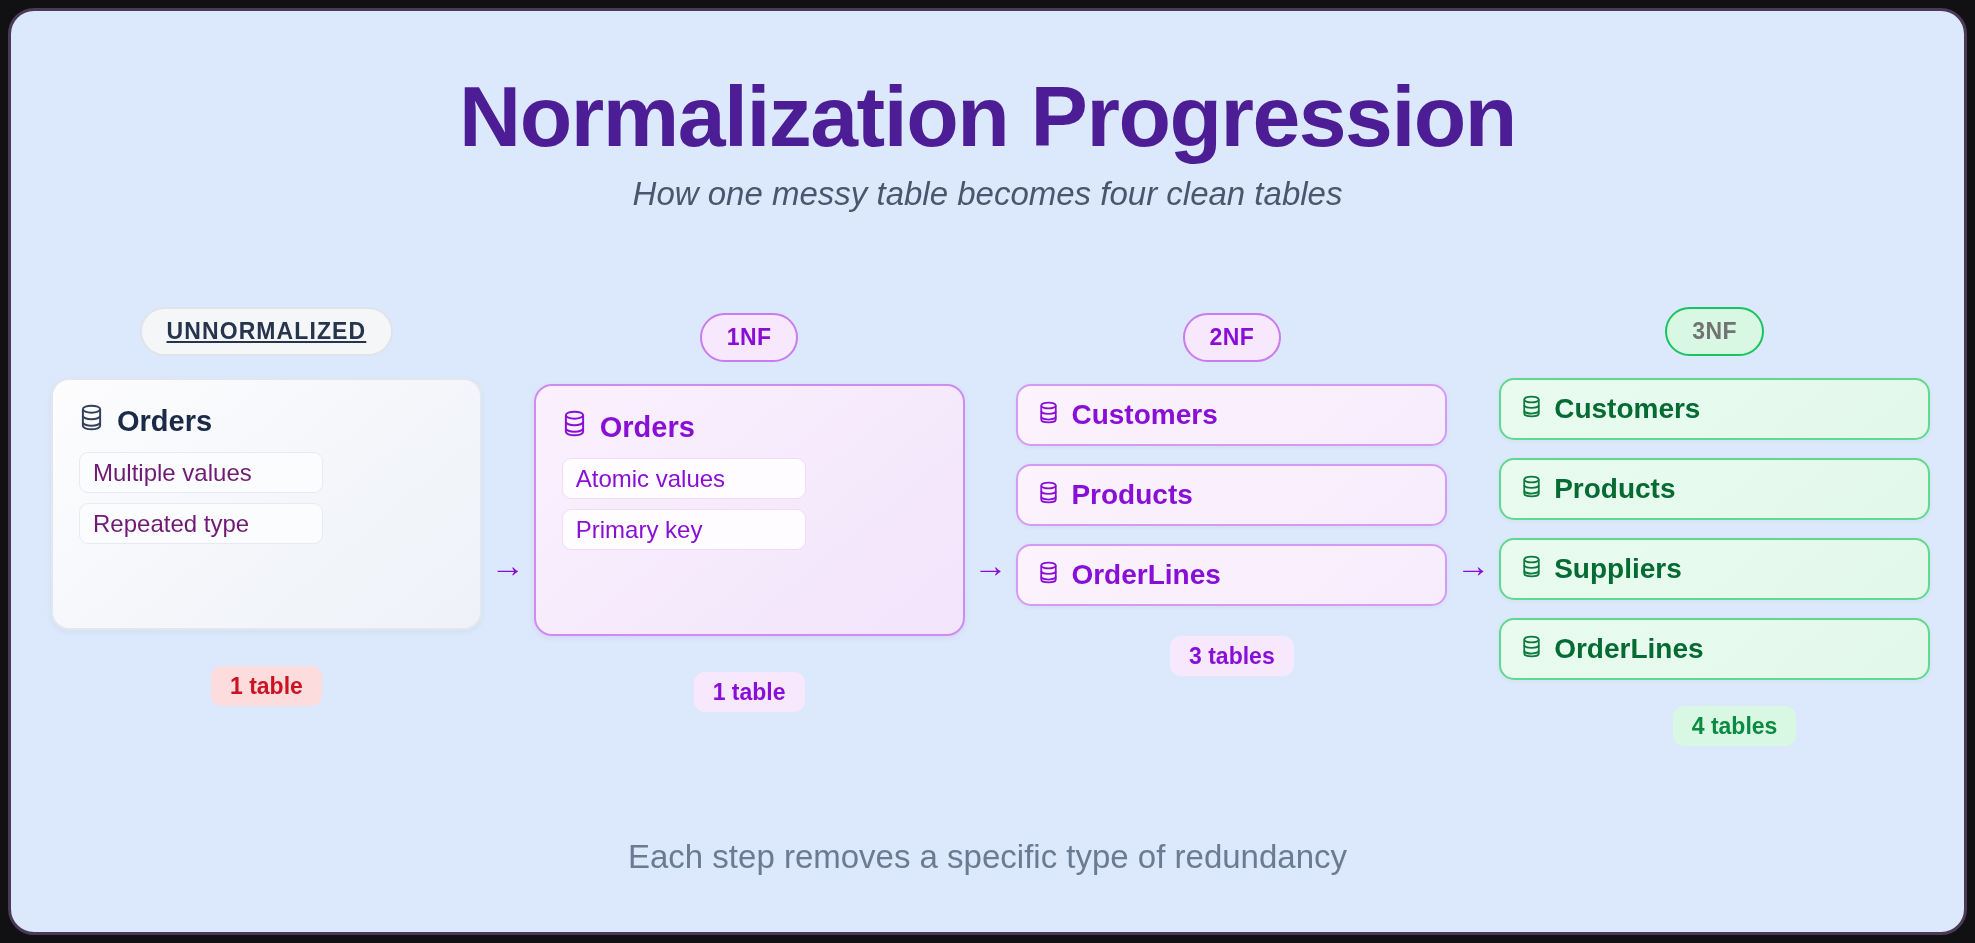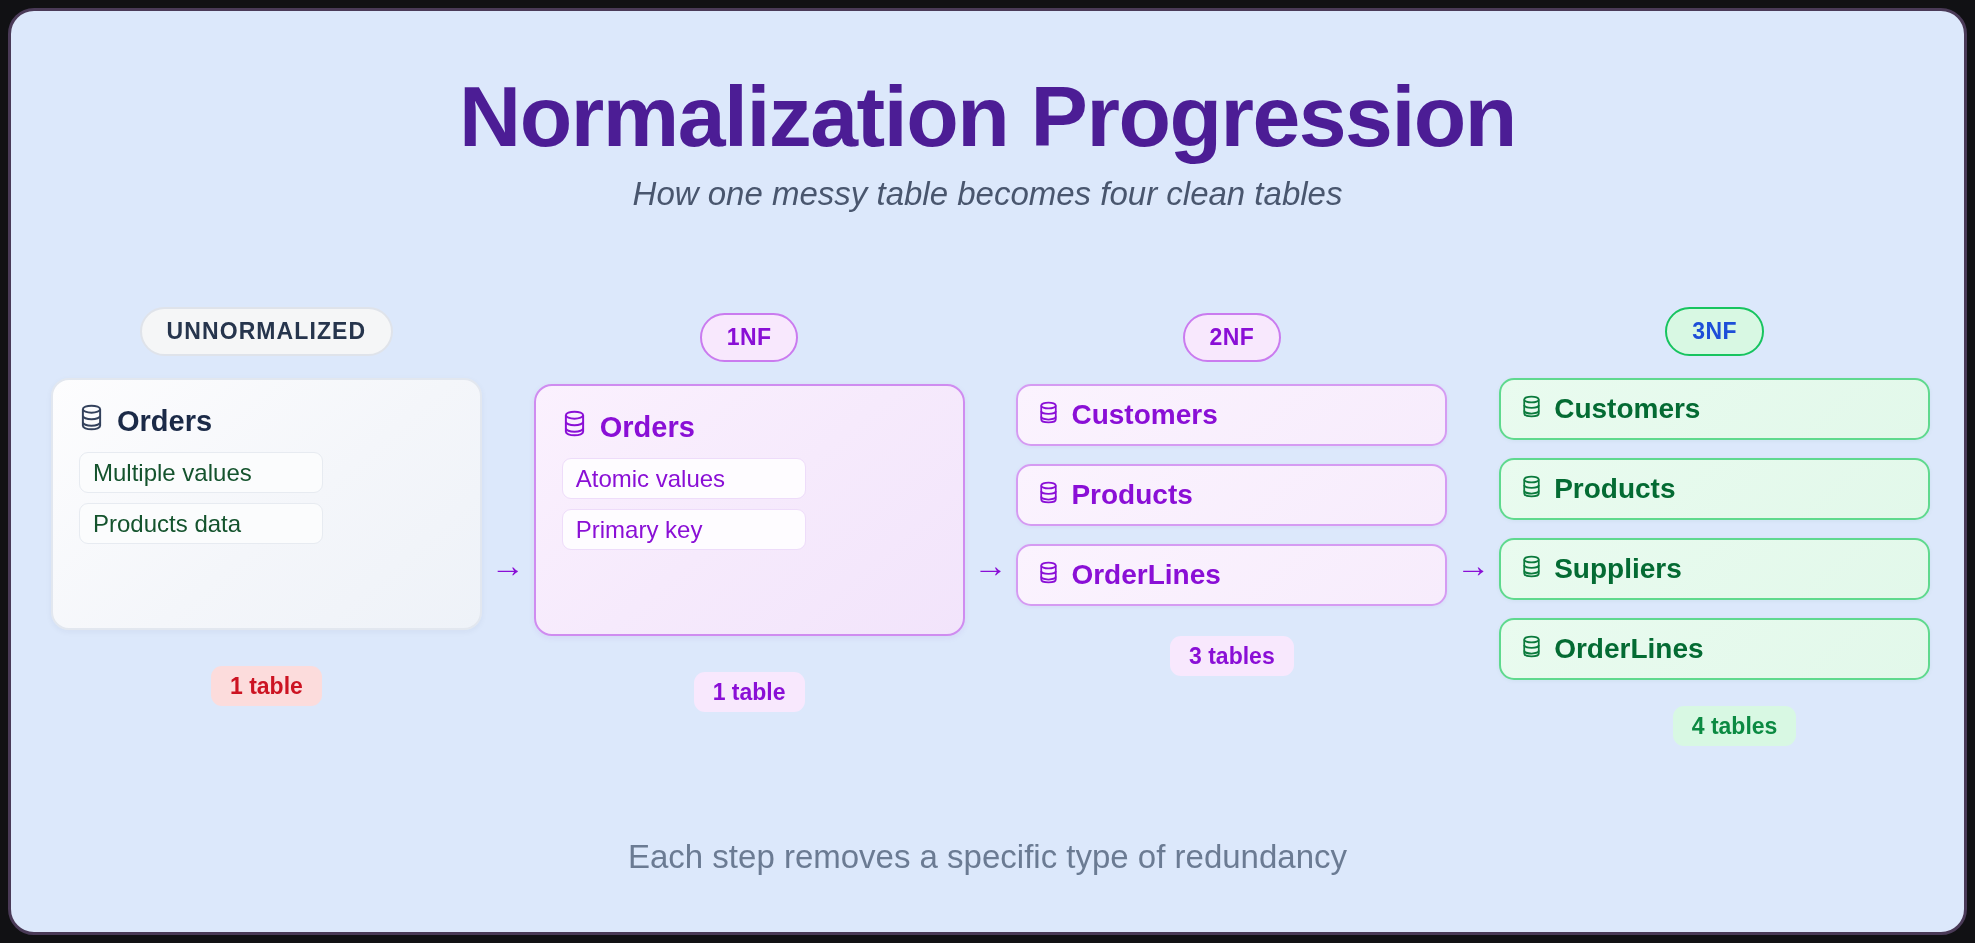--- a/index.html
+++ b/index.html
@@ -93,31 +93,32 @@
     font-size: 23px;
     font-weight: 700;
     letter-spacing: 0.4px;
     white-space: nowrap;
   }
   .badge-gray {
     background: #f5f6f7;
     border: 2px solid #dfe3ea;
     color: #26354d;
     letter-spacing: 1.1px;
+    text-decoration: underline;
   }
   .badge-purple {
     background: #f8e8fd;
     border: 2.5px solid #ca7bef;
     color: #8a0fd6;
     margin-top: 6px;
   }
   .badge-green {
     background: #d8f8e3;
     border: 2.5px solid #17c45f;
-    color: #1d4ed8;
+    color: #737373;
   }
 
   
   .cards {
     margin-top: 22px;
     width: 100%;
     display: flex;
     flex-direction: column;
     align-items: stretch;
   }
@@ -161,21 +162,21 @@
   }
   .field-chip {
     height: 41px;
     border-radius: 9px;
     display: flex;
     align-items: center;
     padding: 0 13px;
     font-size: 24px;
     background: #fbfcfd;
     border: 1.5px solid #e7ebf1;
-    color: #14532d;
+    color: #701a75;
   }
   .field-chip.purple {
     background: #fefcff;
     border: 1.5px solid #eedcfa;
     color: #8a0fd6;
   }
 
   
   .tbl-card {
     border-radius: 15px;
@@ -253,21 +254,21 @@
                 <ellipse cx="12" cy="5" rx="8.3" ry="3.4"></ellipse>
                 <path d="M3.7 5v16c0 1.9 3.7 3.4 8.3 3.4s8.3-1.5 8.3-3.4V5"></path>
                 <path d="M3.7 11.3c0 1.9 3.7 3.4 8.3 3.4s8.3-1.5 8.3-3.4"></path>
                 <path d="M3.7 17.6c0 1.9 3.7 3.4 8.3 3.4s8.3-1.5 8.3-3.4"></path>
               </svg>
             </span>
             <span>Orders</span>
           </div>
           <div class="field-list">
             <div class="field-chip">Multiple values</div>
-            <div class="field-chip">Products data</div>
+            <div class="field-chip">Repeated type</div>
           </div>
         </div>
       </div>
 
       <div style="margin-top:36px;">
         <div class="count-badge count-red">1 table</div>
       </div>
     </div>
 
     <div class="arrow-cell">

